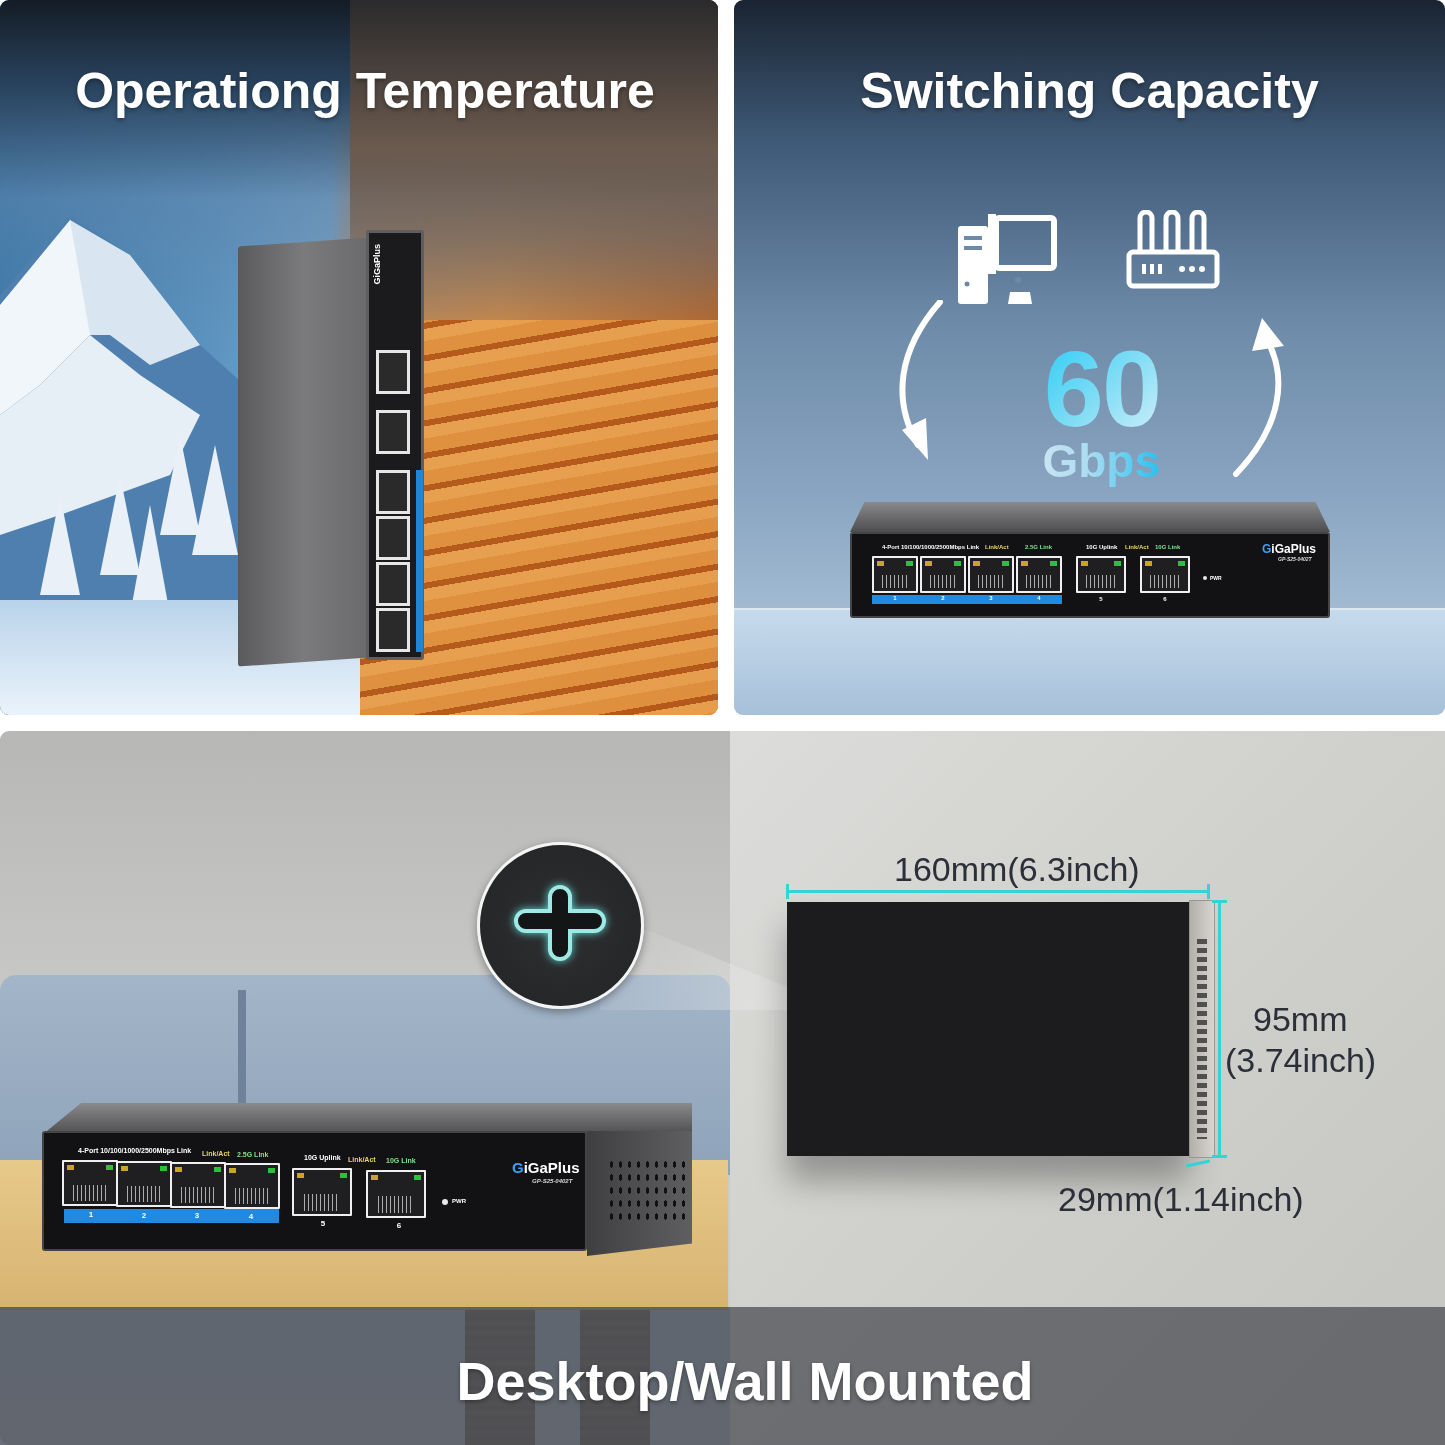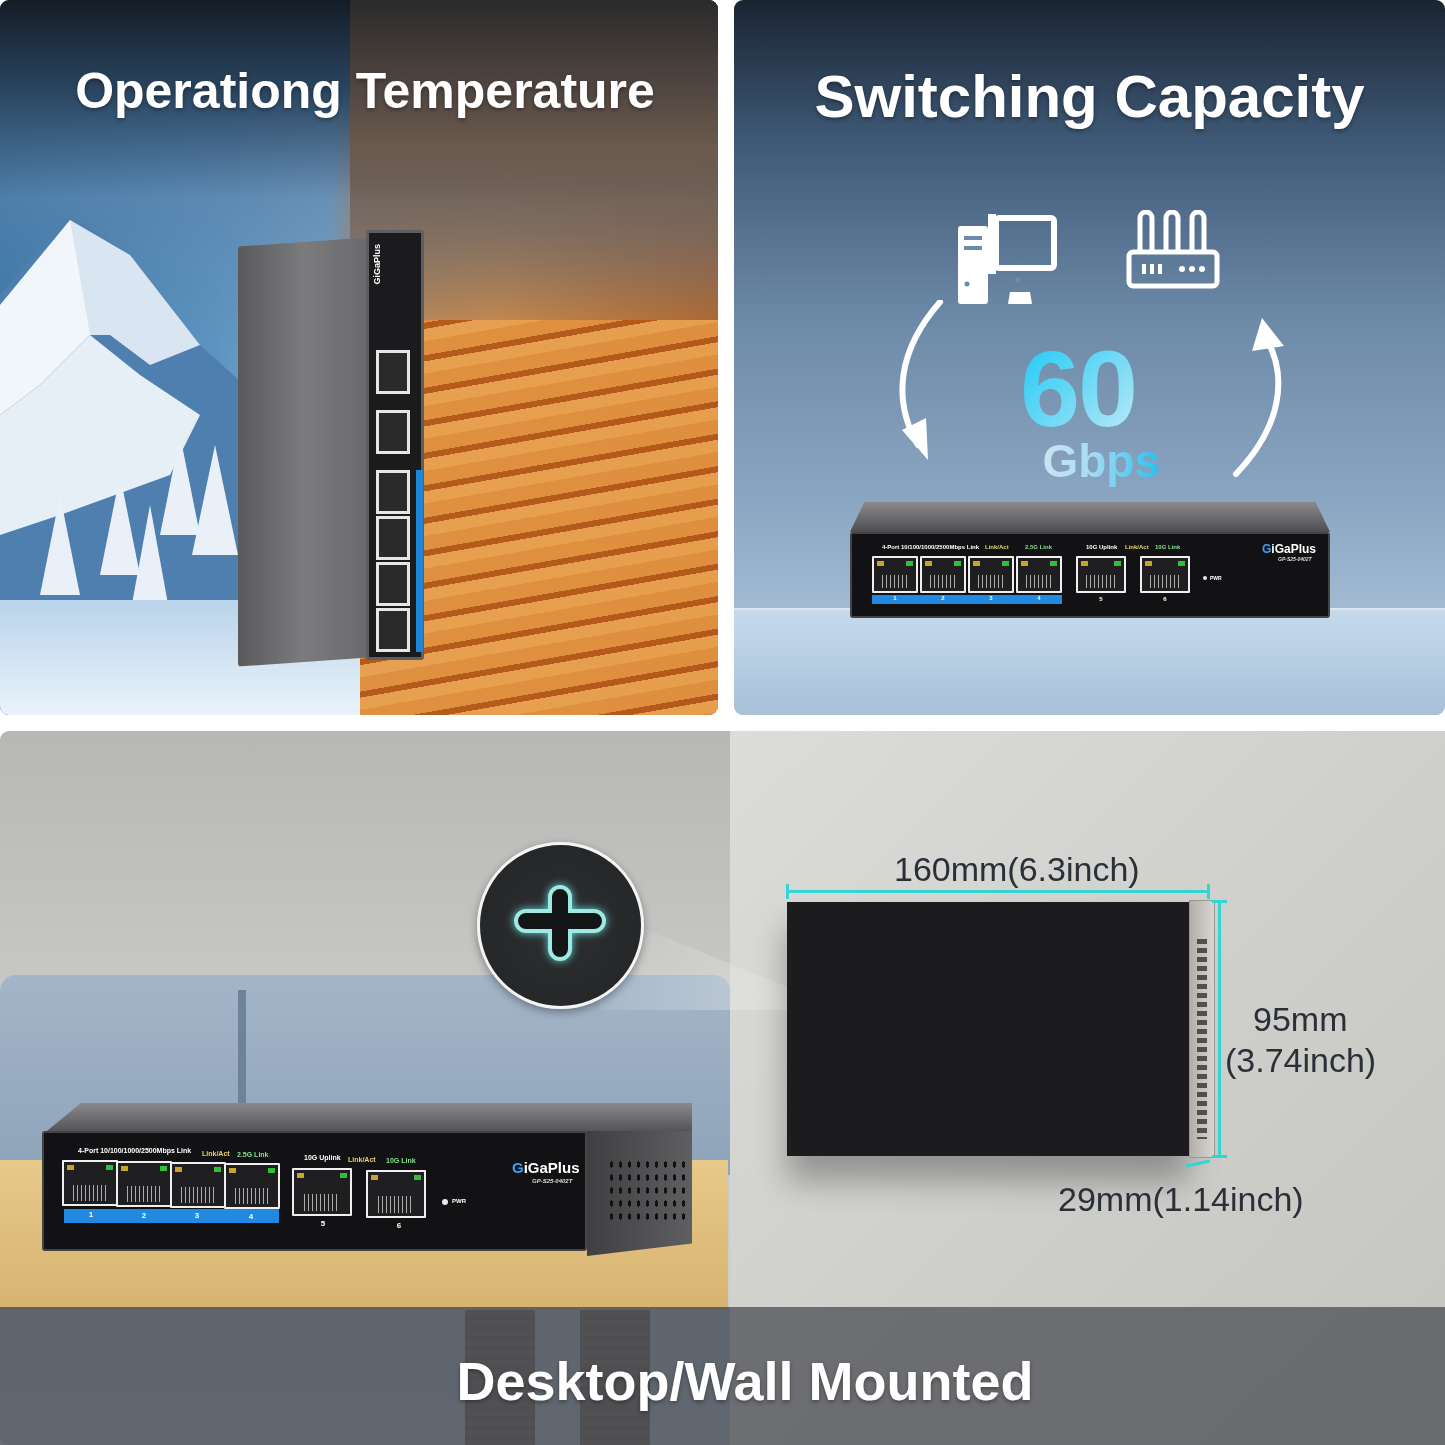--- a/index.html
+++ b/index.html
@@ -37,21 +37,21 @@
     background: linear-gradient(135deg, #dcdcda 0%, #cfcfcc 50%, #c4c4c1 100%); }
   .caption-band { position: absolute; left: 0; top: 1307px; width: 1445px; height: 138px;
     background: rgba(70,72,78,0.72); }
   .caption-band .left-tint { position: absolute; left: 0; top: 0; width: 730px; height: 100%;
     background: rgba(75,90,110,0.35); }
 
   .title { position: absolute; color: #ffffff; font-weight: bold; text-align: center;
     text-shadow: 0 2px 4px rgba(0,0,0,0.35); white-space: nowrap; }
   #temp-title { left: 0; width: 730px; top: 62px; font-size: 50px; }
   #temp-range { left: 0; width: 760px; top: 133px; font-size: 34px; font-weight: normal; }
-  #switch-title { left: 734px; width: 711px; top: 62px; font-size: 60px; }
+  #switch-title { left: 734px; width: 711px; top: 62px; font-size: 50px; }
   #mount-title { left: 0; width: 1490px; top: 1350px; font-size: 54px; }
 
   
   .din { position: absolute; left: 238px; top: 230px; width: 190px; height: 432px; }
   .din .body { position: absolute; left: 0; top: 12px; width: 130px; height: 420px;
     background: linear-gradient(90deg, #5a5a5c, #7b7b7d 50%, #6a6a6c); transform: skewY(-4deg); border-radius: 3px; }
   .din .face { position: absolute; left: 128px; top: 0; width: 58px; height: 430px; background: #1b1b1d;
     border: 3px solid #5e5e60; border-radius: 3px; }
   .din .brand-v { position: absolute; left: 134px; top: 14px; width: 16px; color: #fff; font-size: 9px; font-weight: bold;
     writing-mode: vertical-rl; transform: rotate(180deg); }
@@ -72,21 +72,21 @@
   .port-num { position: absolute; color: #ffffff; font-size: 8px; font-weight: bold; text-align: center; }
   .label-small { position: absolute; color: #ffffff; font-size: 7px; font-weight: bold; white-space: nowrap; }
   .brand { position: absolute; color: #ffffff; font-weight: bold; white-space: nowrap; }
   .brand .g { color: #3aa0ff; }
   .model { position: absolute; color: #dcdcdc; font-weight: bold; font-style: italic; white-space: nowrap; }
   .pwr-dot { position: absolute; width: 6px; height: 6px; border-radius: 50%; background: #e8e8e8; }
   .vent { position: absolute;
     background: radial-gradient(ellipse 1.5px 4px at center, #111 90%, transparent 100%) 0 0/9px 13px; }
 
   .icon-wrap { position: absolute; }
-  .big-num { position: absolute; left: 1020px; width: 140px; top: 326px; font-size: 108px; font-weight: bold; text-align: left;
+  .big-num { position: absolute; left: 1020px; width: 140px; top: 326px; font-size: 108px; font-weight: bold; text-align: right;
     background: linear-gradient(135deg, #12c8f5 0%, #7fdcf5 55%, #d9f2fb 100%);
     -webkit-background-clip: text; background-clip: text; color: transparent; letter-spacing: -2px; }
   .unit { position: absolute; left: 1020px; width: 140px; top: 434px; font-size: 46px; font-weight: bold; text-align: right;
     background: linear-gradient(90deg, #d7e8f3 0%, #a9dcf2 50%, #26c2ef 100%);
     -webkit-background-clip: text; background-clip: text; color: transparent; }
 
   .screw { position: absolute; left: 477px; top: 842px; width: 167px; height: 167px; border-radius: 50%;
     background: radial-gradient(circle, #2e2f31 0%, #262729 70%); border: 3px solid #f4f4f4;
     box-shadow: 0 3px 8px rgba(0,0,0,0.35); }
   .beam { position: absolute; left: 600px; top: 900px; width: 190px; height: 110px;

